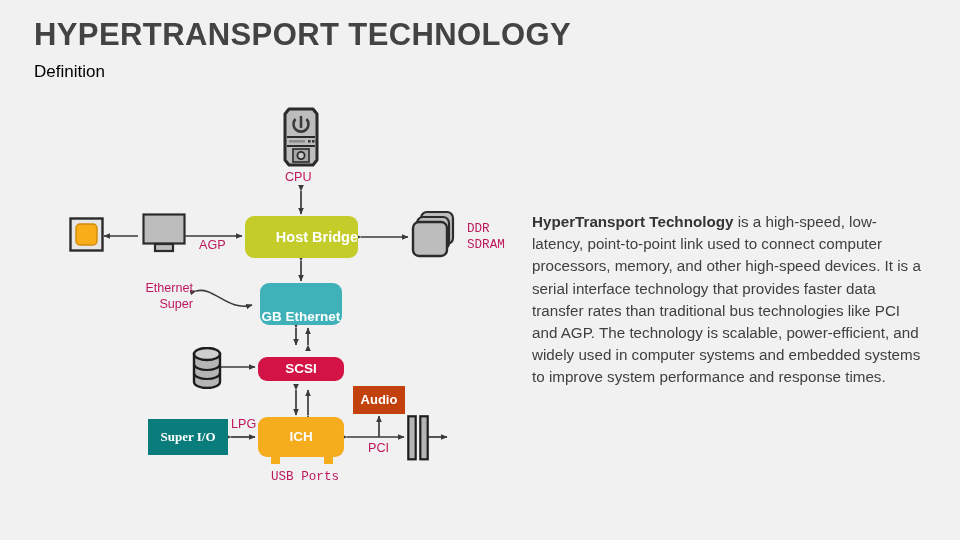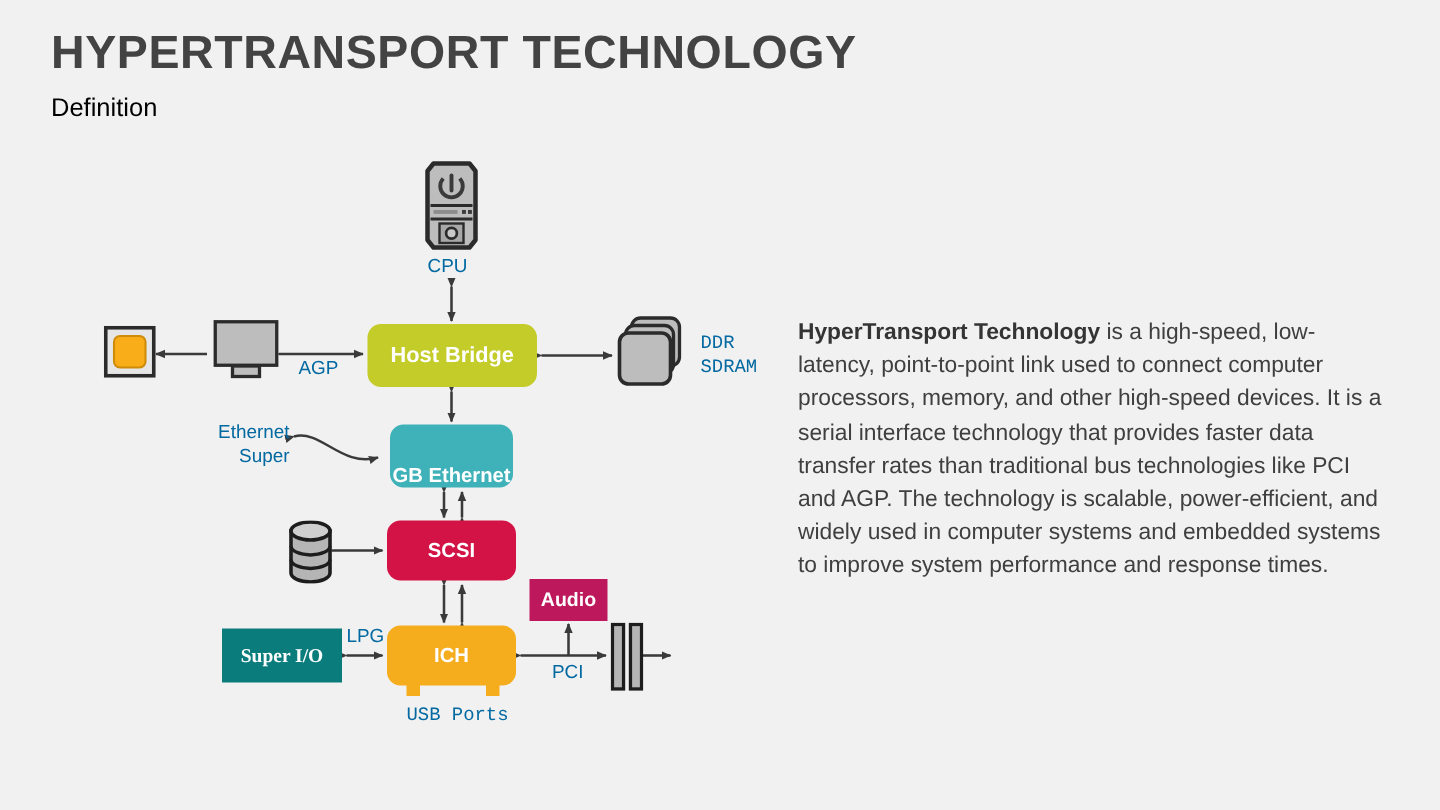--- a/index.html
+++ b/index.html
@@ -70,21 +70,21 @@
   .node.rounded { border-radius: 9px; }
   .node-hostbridge {
     left: 245px; top: 216px; width: 113px; height: 42px;
     font-size: 14.5px;
   }
   .node-gbe {
     left: 260px; top: 283px; width: 82px; height: 42px;
     font-size: 13.5px;
   }
   .node-scsi {
-    left: 258px; top: 347px; width: 86px; height: 40px;
+    left: 258px; top: 357px; width: 86px; height: 24px;
     font-size: 13.5px;
     text-align: center;
   }
   .node-ich {
     left: 258px; top: 417px; width: 86px; height: 40px;
     font-size: 13.5px;
   }
   .node-audio {
     left: 353px; top: 386px; width: 52px; height: 28px;
     font-size: 13px;
@@ -99,21 +99,21 @@
     position: absolute;
     width: 9px; height: 8px;
   }
   .usb-tab.a { left: 271px; top: 456px; }
   .usb-tab.b { left: 324px; top: 456px; }
 
   
   .lbl {
     position: absolute;
     font-size: 12.6px;
-    color: #0369a1;
+    color: #be185d;
     line-height: 15.5px;
     white-space: pre-line;
   }
   .lbl-cpu      { left: 285px; top: 170px; }
   .lbl-agp      { left: 199px; top: 238px; }
   .lbl-ddr      { left: 467px; top: 222px; font-family: Liberation Mono, monospace; }
   .lbl-ethernet { left: 128px; top: 281px; text-align: right; width: 65px; }
   .lbl-raid     { left: 123px; top: 353px; text-align: right; width: 68px; }
   .lbl-lpg      { left: 231px; top: 417px; }
   .lbl-pci      { left: 368px; top: 441px; }
@@ -236,40 +236,40 @@
     </svg>
   </div>
 
   <div class="icon-wrap icon-pci">
     <svg width="22" height="46" viewBox="0 0 22 46">
       <rect x="1.3" y="1.3" width="7.4" height="43" fill="#b5b5b5" stroke="#1d1d1d" stroke-width="2.2"></rect>
       <rect x="13.3" y="1.3" width="7.4" height="43" fill="#b5b5b5" stroke="#1d1d1d" stroke-width="2.2"></rect>
     </svg>
   </div>
 
-  <div class="node rounded node-hostbridge" style="background: rgb(195, 204, 40);">
+  <div class="node rounded node-hostbridge" style="background: rgb(195, 204, 40); justify-content: flex-end;">
     <span>Host Bridge</span>
   </div>
 
   <div class="node rounded node-gbe" style="background: rgb(63, 177, 184); align-items: flex-end;">
     <span>GB
 Ethernet</span>
   </div>
 
   <div class="node rounded node-scsi" style="background: rgb(211, 18, 69);">
     <span>SCSI</span>
   </div>
 
   <div class="node rounded node-ich" style="background: rgb(245, 172, 29);">
     <span>ICH</span>
   </div>
   <div class="usb-tab a" style="background: rgb(245, 172, 29);"></div>
   <div class="usb-tab b" style="background: rgb(245, 172, 29);"></div>
 
-  <div class="node node-audio" style="background: #be185d;">
+  <div class="node node-audio" style="background: #c2410c;">
     <span>Audio</span>
   </div>
 
   <div class="node node-superio" style="background: rgb(11, 124, 124); font-family: Liberation Serif, serif;">
     <span>Super I/O</span>
   </div>
 
   <div class="lbl lbl-agp">AGP</div>
   <div class="lbl lbl-ethernet">Ethernet
 Super</div>

